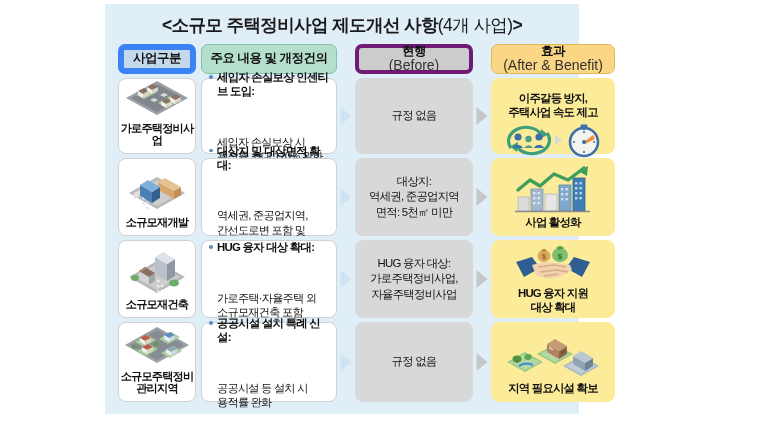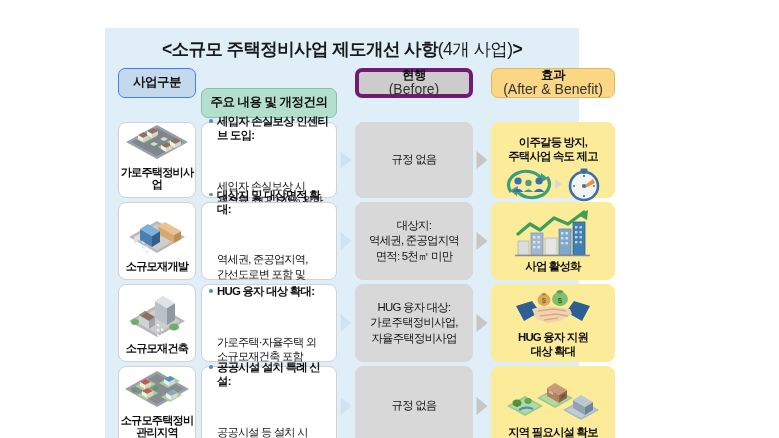--- a/index.html
+++ b/index.html
@@ -11,21 +11,21 @@
     width: 779px;
     height: 438px;
     overflow: hidden;
     font-family: "Liberation Sans", "DejaVu Sans", sans-serif;
     -webkit-font-smoothing: antialiased;
   }
 
   #infographic {
     position: absolute;
     left: 105px;
-    top: 28px;
+    top: 4px;
     width: 474px;
     height: 410px;
     background: #dfeef7;
     box-sizing: border-box;
   }
 
   .title {
     text-align: center;
     font-size: 17.5px;
     font-weight: bold;
@@ -77,22 +77,22 @@
     color: #111;
     letter-spacing: -0.5px;
     white-space: nowrap;
   }
   .hdr .en {
     font-size: 14px;
     color: #333;
     font-weight: normal;
     white-space: nowrap;
   }
-  .hdr-cat    { background: #c5d9ec; border: 1px solid #3b82f6; }
-  .hdr-detail { background: #b5dfcd; border: 1px solid #82c2a6; margin-top: 20px; }
+  .hdr-cat    { background: #c5d9ec; border: 6px solid #3b82f6; }
+  .hdr-detail { background: #b5dfcd; border: 1px solid #82c2a6; }
   .hdr-before { background: #cccccc; border: 4px solid #701a75; }
   .hdr-after  { background: #fbd684; border: 1px solid #e2b957; }
 
   
   .cell {
     border-radius: 8px;
     box-sizing: border-box;
     position: relative;
   }
   .cell-cat {

